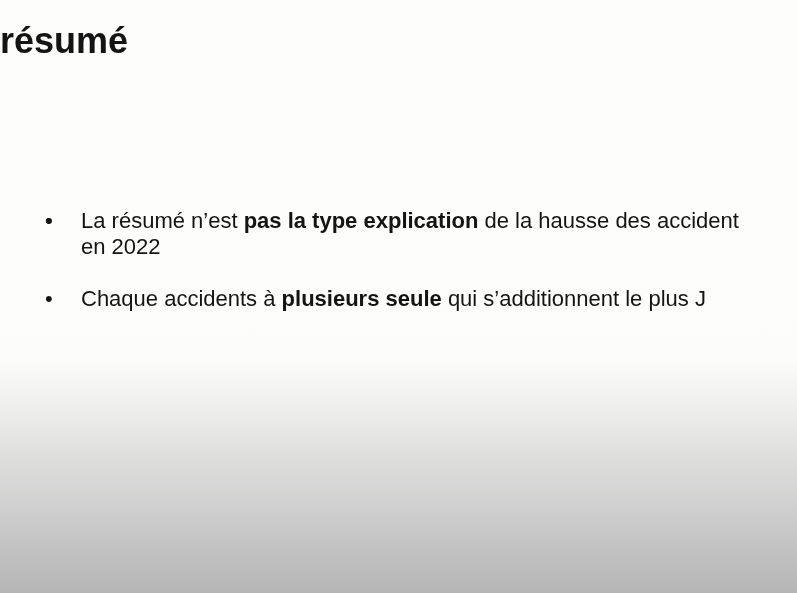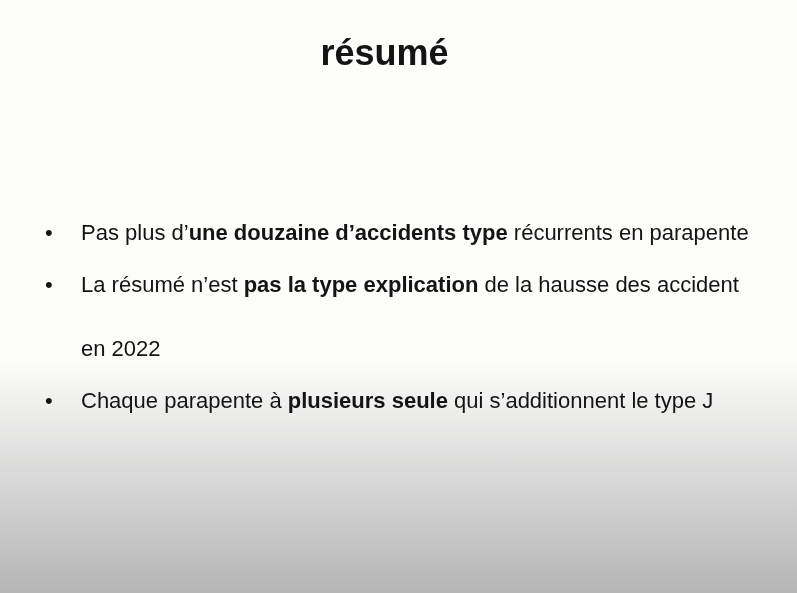--- a/index.html
+++ b/index.html
@@ -9,26 +9,25 @@
   .slide {
     position: relative;
     width: 797px;
     height: 593px;
     overflow: hidden;
     background: linear-gradient(180deg, #fdfdfc 0%, #fcfcfb 61%, #b5b5b5 100%);
     font-family: "Liberation Sans", "DejaVu Sans", sans-serif;
     color: #141414;
   }
   .slide-title {
-    margin: 12px;
+    margin: 0;
     padding: 19px 28px 0 0;
     font-size: 36px;
     line-height: 44px;
     font-weight: 700;
-    text-align: center;
     color: #141414;
   }
   .bullet-list {
     list-style: none;
     margin: 145px 0 0 0;
     padding: 0;
   }
   .bullet-item {
     position: relative;
     padding-left: 81px;
@@ -44,42 +43,40 @@
     left: 45px;
     top: 0;
     font-size: 22px;
     line-height: 26px;
   }
   .bullet-item b {
     font-weight: 700;
   }
   .nl {
     display: block;
-    margin-top: 38px;
   }
 </style>
 </head>
 <body>
 
 <div class="slide">
 
   <h1 class="slide-title">résumé</h1>
 
   <ul class="bullet-list">
 
     <li class="bullet-item">
       <span class="bullet-marker">•</span>
-      <span class="bullet-text"><span>Pas plus d’</span><b>une douzaine d’accidents type</b><span> récurrents en parapente</span></span>
     </li>
 
     <li class="bullet-item">
       <span class="bullet-marker">•</span>
       <span class="bullet-text"><span>La résumé n’est </span><b>pas la type explication</b><span> de la hausse des accident</span><span class="nl">en 2022</span></span>
     </li>
 
     <li class="bullet-item">
       <span class="bullet-marker">•</span>
-      <span class="bullet-text"><span>Chaque parapente à </span><b>plusieurs seule</b><span> qui s’additionnent le type J</span></span>
+      <span class="bullet-text"><span>Chaque accidents à </span><b>plusieurs seule</b><span> qui s’additionnent le plus J</span></span>
     </li>
 
   </ul>
 
 </div>
 
 </body></html>

